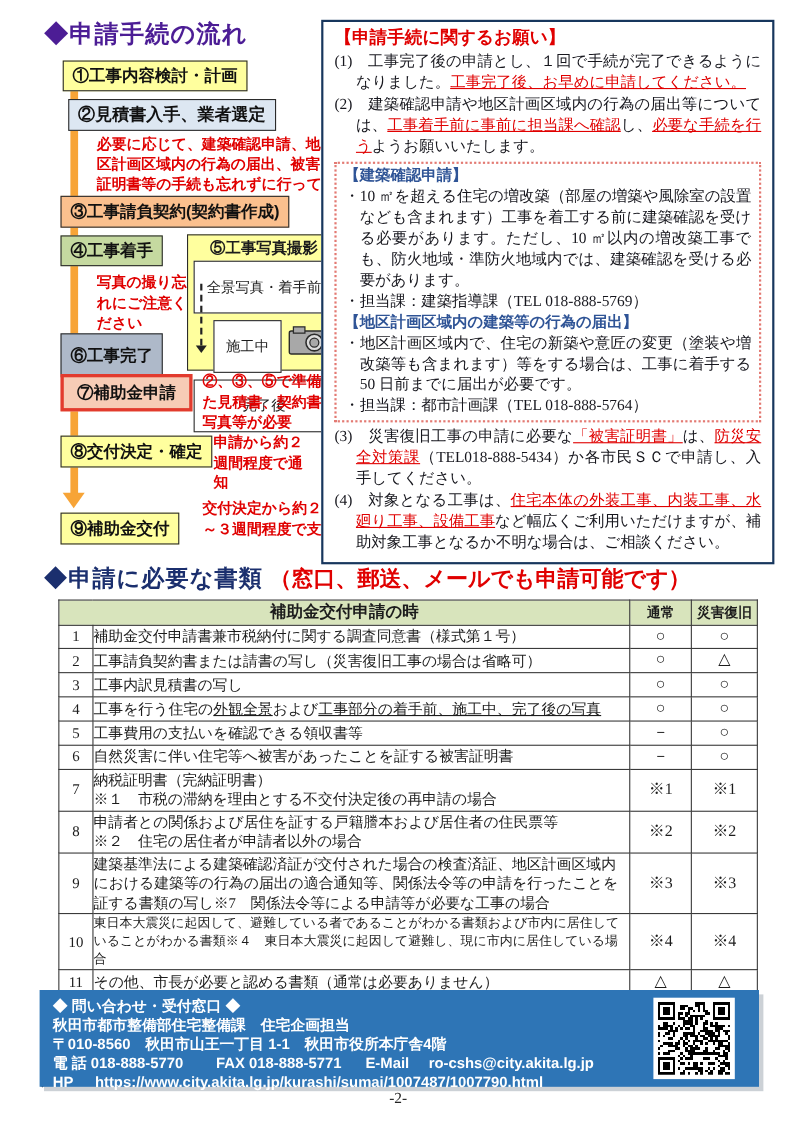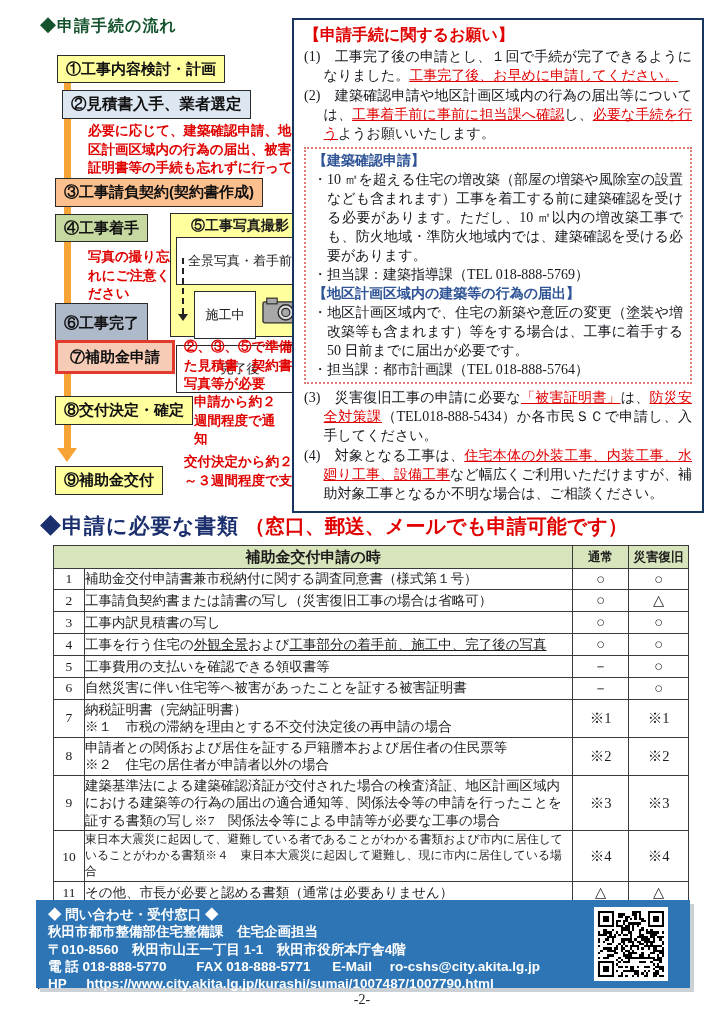--- a/index.html
+++ b/index.html
@@ -7,21 +7,21 @@
   .page {
     position:relative; width:724px; height:1024px; background:#ffffff;
     margin:0 auto; overflow:hidden;
     font-family:"Liberation Serif","DejaVu Serif",serif; color:#1c1c1c;
   }
 
   
   .flow-title {
     position:absolute; left:40px; top:16px;
     font-family:"Liberation Sans",sans-serif; font-weight:bold;
-    font-size:16px; color:#14532d; letter-spacing:1px;
+    font-size:22px; color:#4c1d95; letter-spacing:1px;
   }
   .flow-line { position:absolute; left:64px; top:66px; width:7px; height:384px; background:#f7a437; }
   .flow-arrowhead {
     position:absolute; left:57px; top:448px; width:0; height:0;
     border-left:10px solid transparent; border-right:10px solid transparent;
     border-top:14px solid #f7a437;
   }
   .step {
     position:absolute; border:1.5px solid #2b2b2b; display:flex; align-items:center;
     padding:0 8px; font-family:"Liberation Sans",sans-serif; font-weight:bold;

